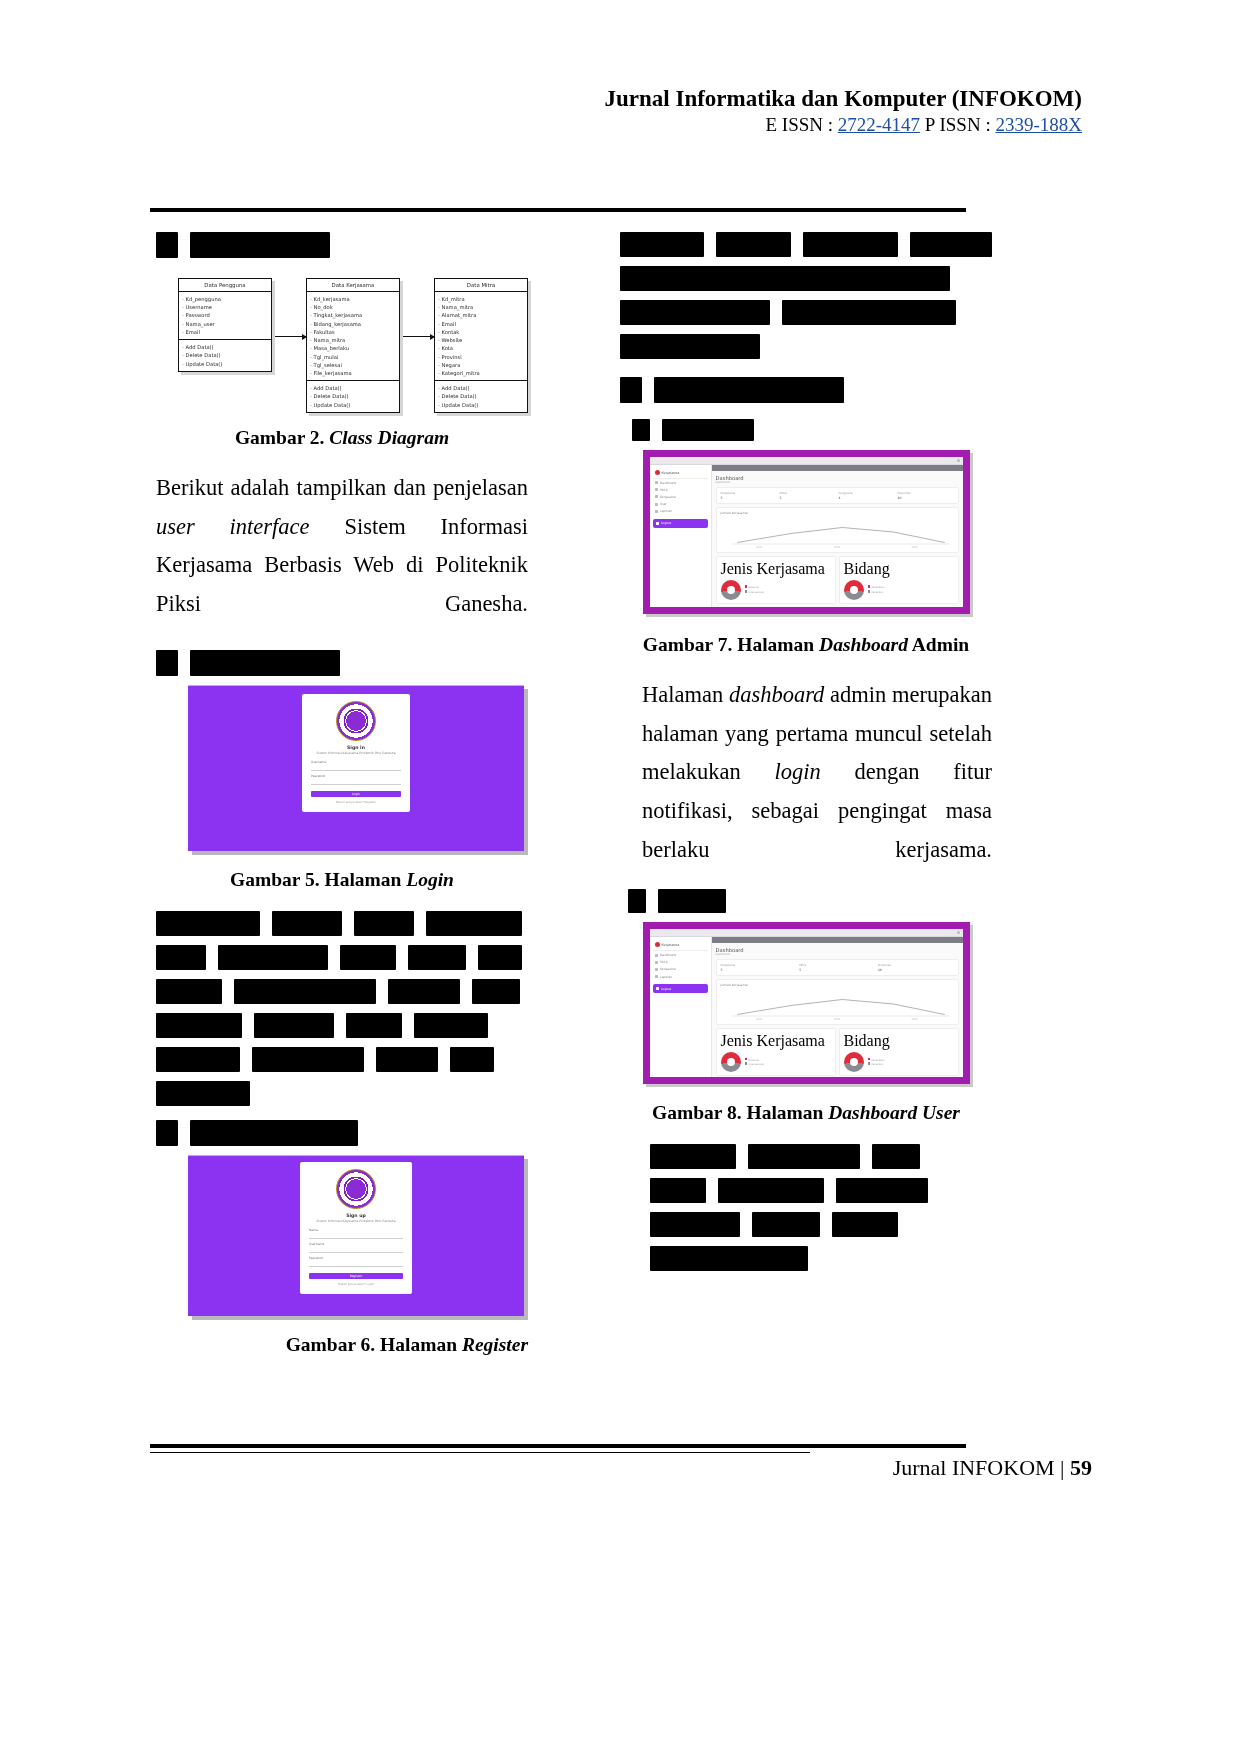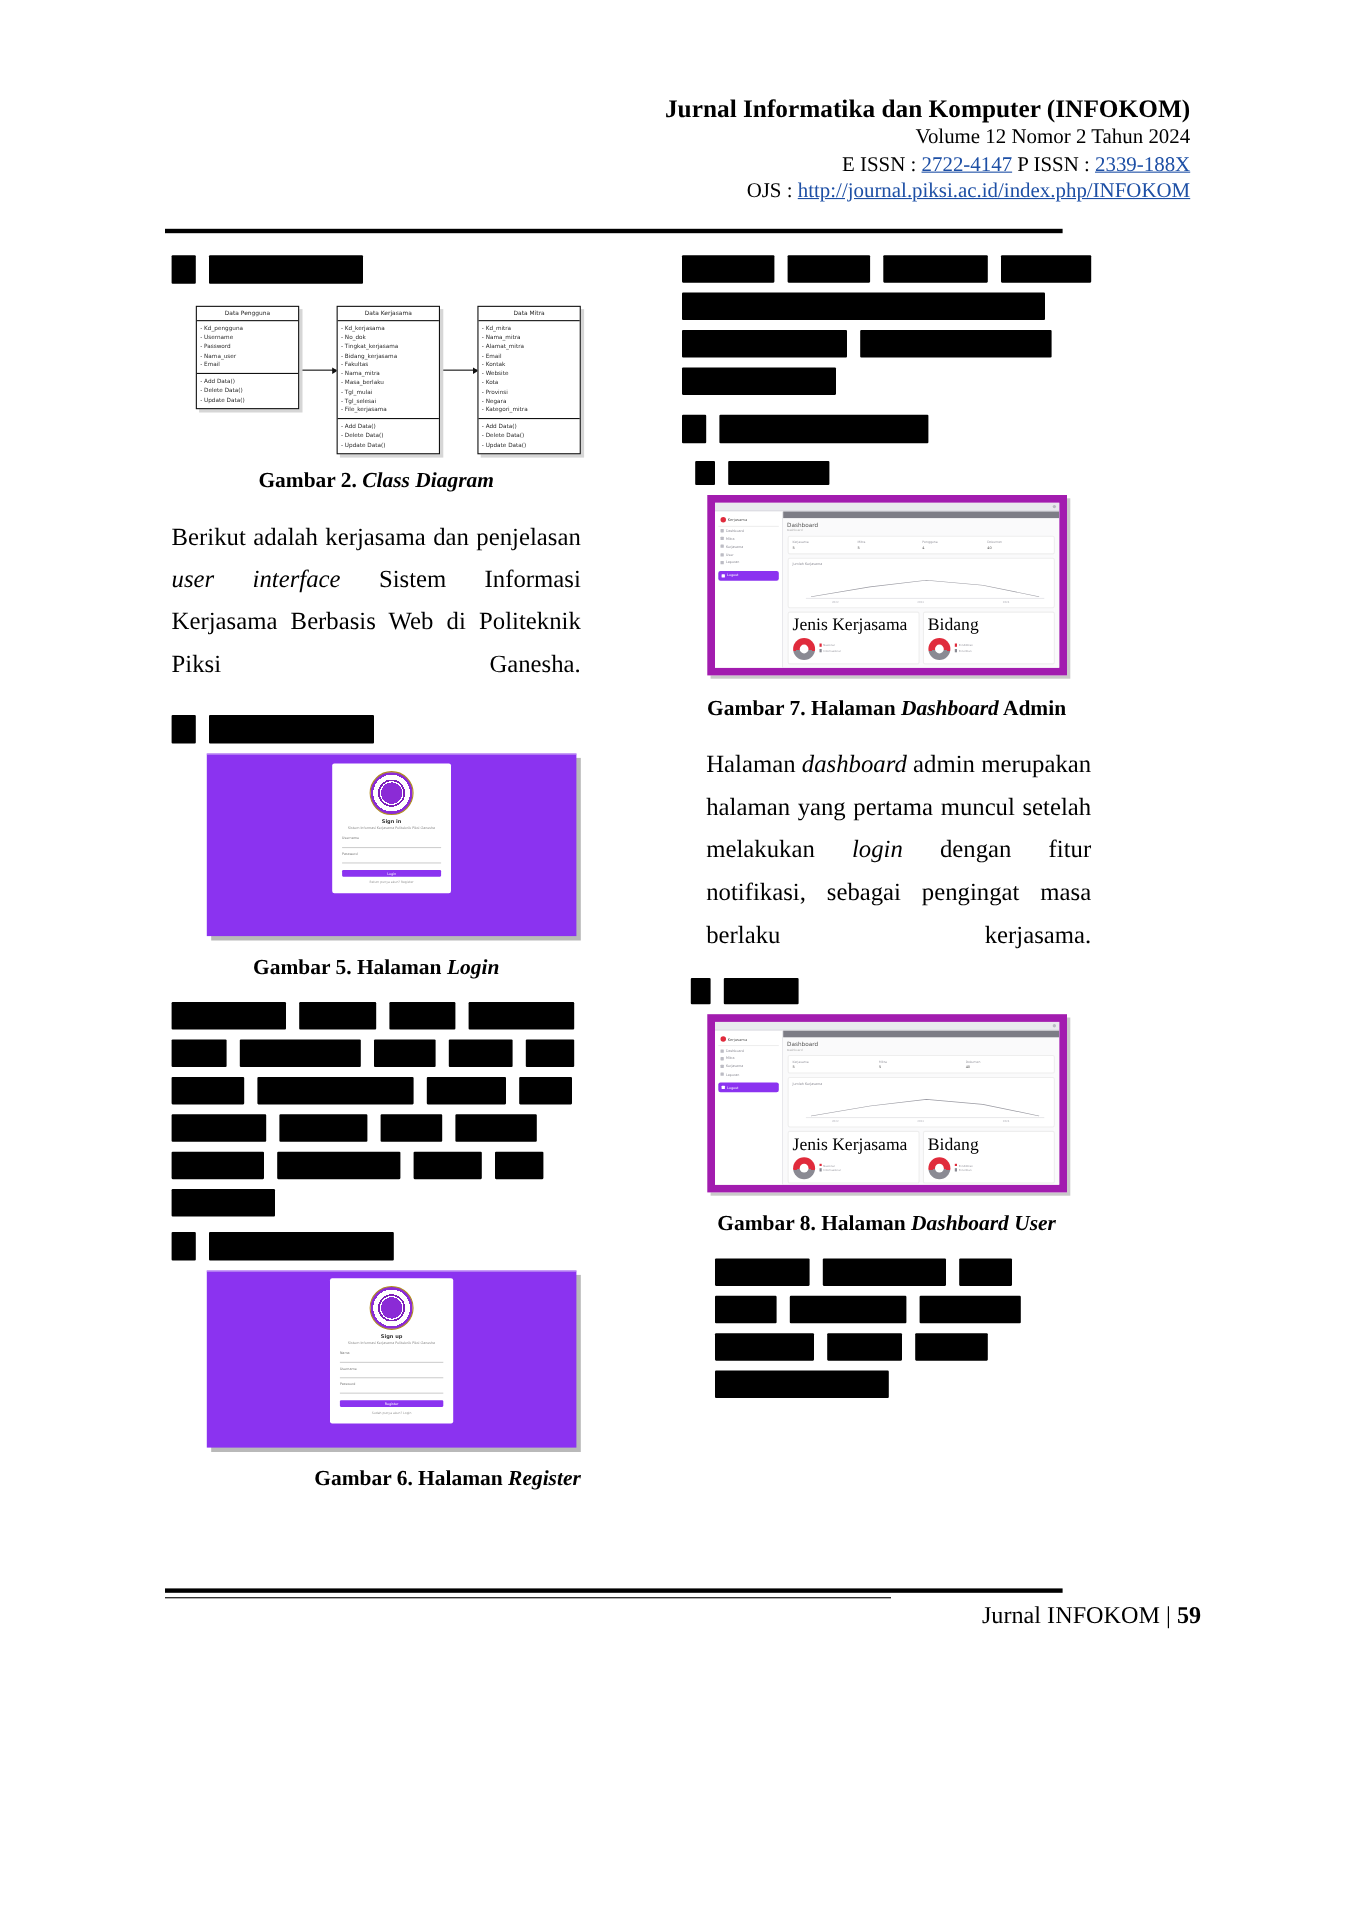--- a/index.html
+++ b/index.html
@@ -178,30 +178,25 @@
   .lgd i.g{background:#8a8a93;}
 </style>
 </head>
 <body>
 
 <div class="page">
 
   <div class="masthead">
     <div class="head-right">
       <div class="head-title">Jurnal Informatika dan Komputer (INFOKOM)</div>
-      <div class="head-line">Volume 12 Nomor 2 Tahun 2024</div>
       <div class="head-line">
         <span>E ISSN :</span>
         <span class="lnk">2722-4147</span>
         <span>P ISSN :</span>
         <span class="lnk">2339-188X</span>
-      </div>
-      <div class="head-line">
-        <span>OJS :</span>
-        <span class="lnk">http://journal.piksi.ac.id/index.php/INFOKOM</span>
       </div>
     </div>
   </div>
 
   <div class="rule top"></div>
 
   <div class="col left">
 
     <div class="rline">
       <span class="redact" style="width:22px;height:26px;"></span>
@@ -271,21 +266,21 @@
       </div>
     </div>
 
     <div class="caption" style="margin-top:34px;">
       <span>Gambar 2.</span>
       <i>Class Diagram</i>
     </div>
 
 
     <p class="body">
-      <span>Berikut adalah kerjasama dan penjelasan</span>
+      <span>Berikut adalah tampilkan dan penjelasan</span>
       <i>user interface</i>
       <span>Sistem Informasi Kerjasama Berbasis Web di Politeknik Piksi Ganesha.</span>
     </p>
 
     <div class="rline" style="margin-top:26px;">
       <span class="redact" style="width:22px;height:26px;"></span>
       <span class="redact" style="width:150px;height:26px;"></span>
     </div>
 
     <div class="shot shot-auth">

